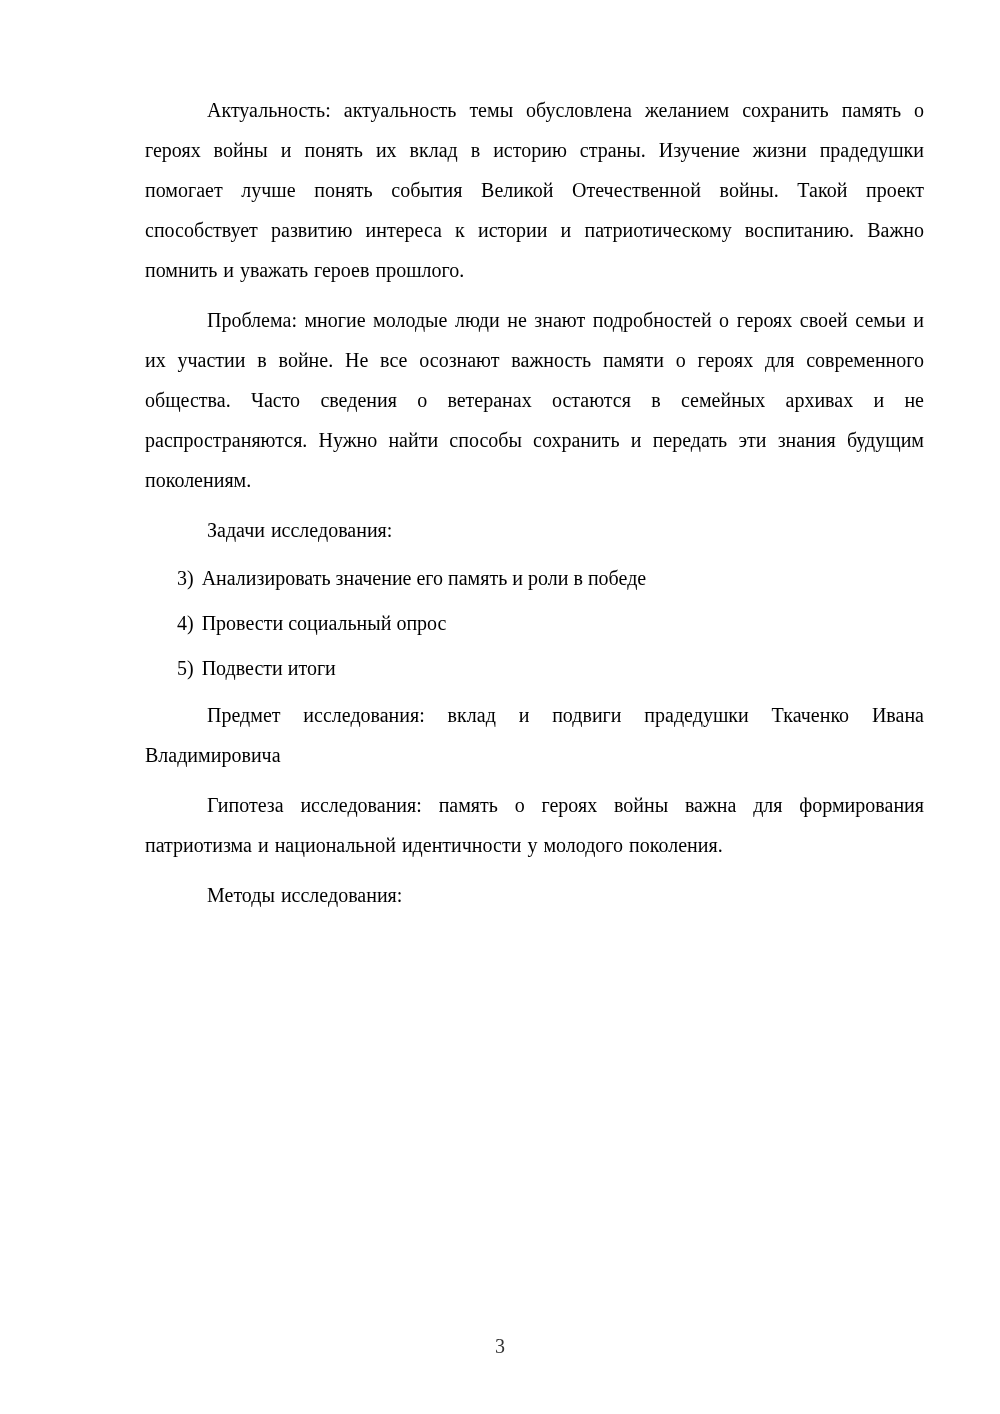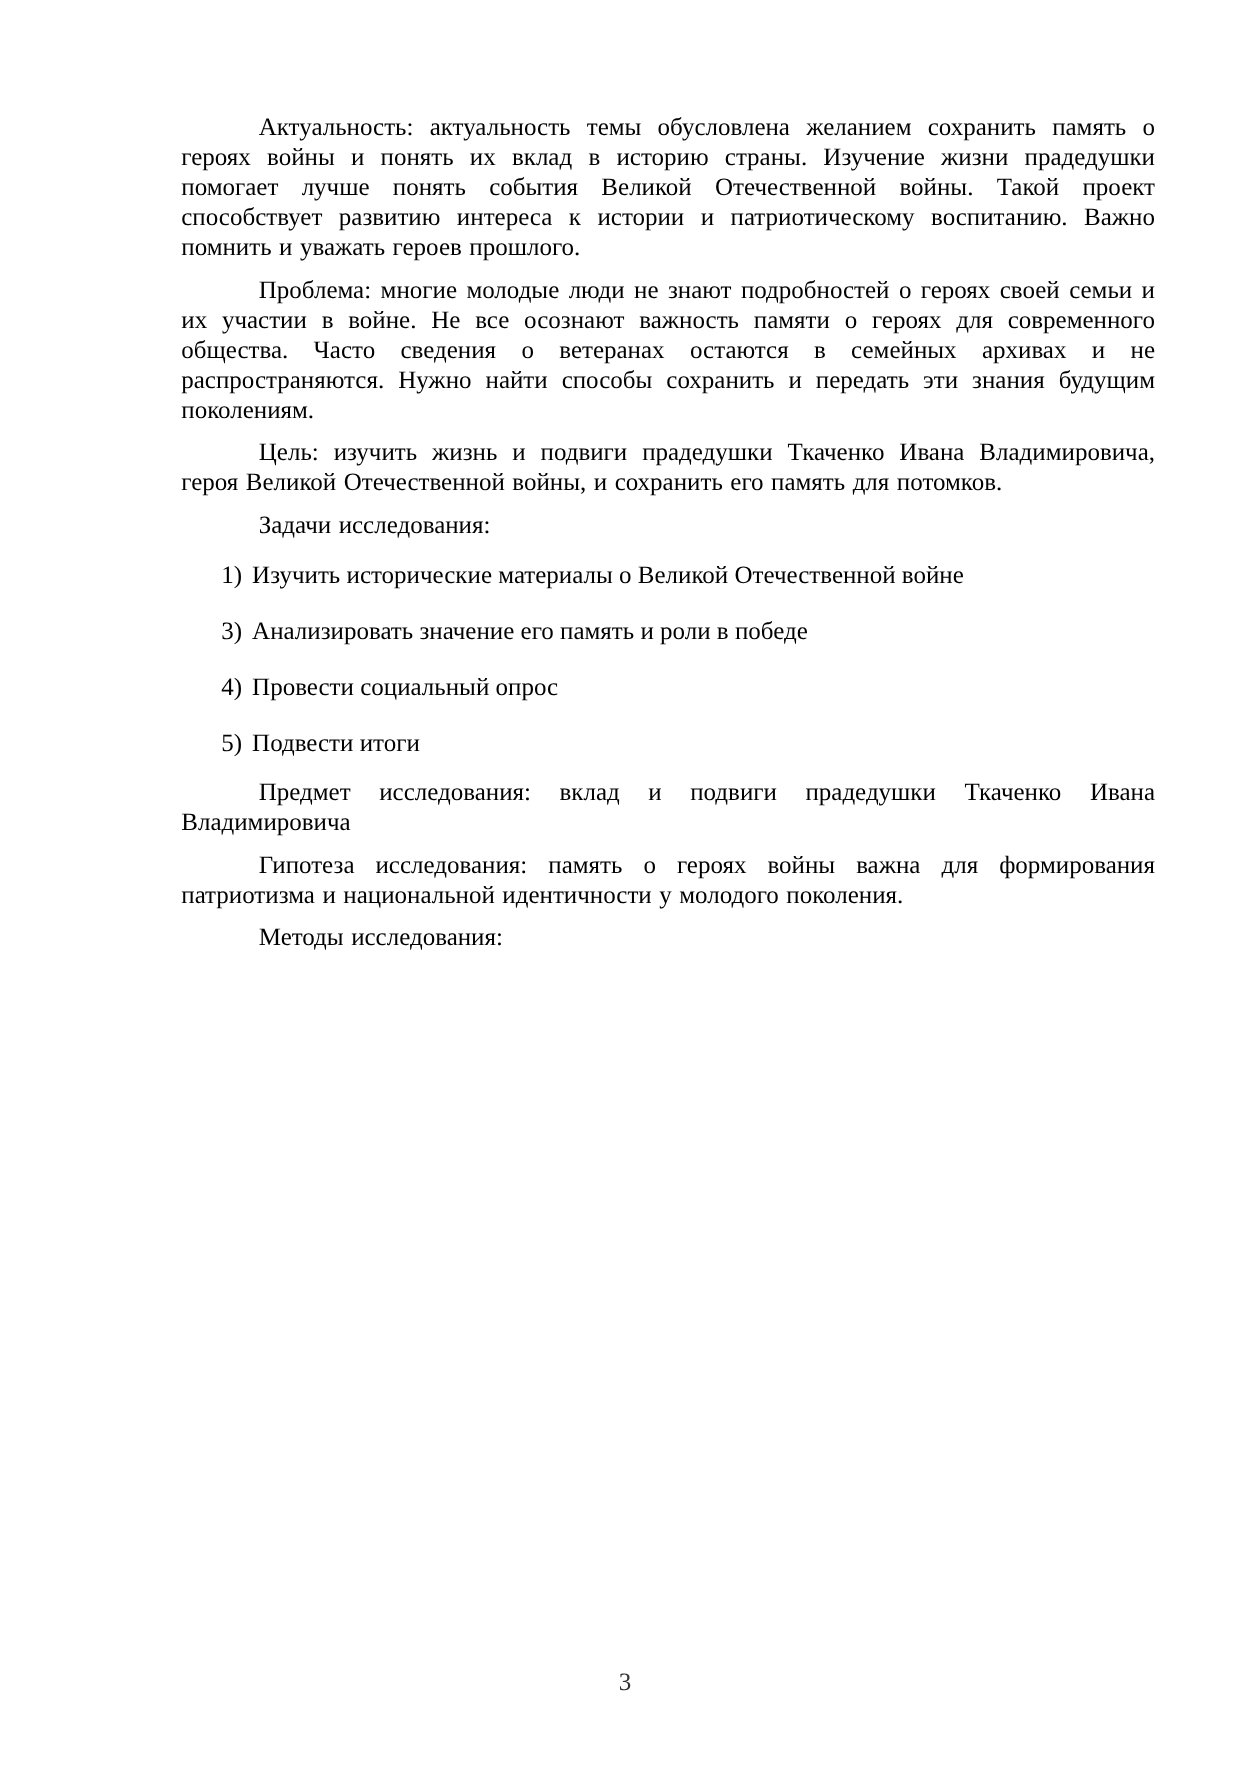--- a/index.html
+++ b/index.html
@@ -17,21 +17,21 @@
   }
   .doc-title {
     font-size: 21px;
     font-weight: bold;
     text-align: center;
     letter-spacing: 0.5px;
     margin-bottom: 16px;
   }
   .para {
     font-size: 20px;
-    line-height: 24px;
+    line-height: 40px;
     text-align: justify;
     text-indent: 62px;
     margin-bottom: 10px;
     word-spacing: 1px;
   }
   .list {
     margin-bottom: 2px;
   }
   .list-item {
     font-size: 20px;
@@ -55,26 +55,24 @@
 </head>
 <body>
 
 <div class="page">
 
 
   <p class="para">Актуальность: актуальность темы обусловлена желанием сохранить память о героях войны и понять их вклад в историю страны. Изучение жизни прадедушки помогает лучше понять события Великой Отечественной войны. Такой проект способствует развитию интереса к истории и патриотическому воспитанию. Важно помнить и уважать героев прошлого.</p>
 
   <p class="para">Проблема: многие молодые люди не знают подробностей о героях своей семьи и их участии в войне. Не все осознают важность памяти о героях для современного общества. Часто сведения о ветеранах остаются в семейных архивах и не распространяются. Нужно найти способы сохранить и передать эти знания будущим поколениям.</p>
 
-  <p class="para">Цель: изучить жизнь и подвиги прадедушки Ткаченко Ивана Владимировича, героя Великой Отечественной войны, и сохранить его память для потомков.</p>
 
   <p class="para">Задачи исследования:</p>
 
   <div class="list">
-    <p class="list-item"><span class="num">1)</span><span class="txt">Изучить исторические материалы о Великой Отечественной войне</span></p>
     <p class="list-item"><span class="num">3)</span><span class="txt">Анализировать значение его память и роли в победе</span></p>
     <p class="list-item"><span class="num">4)</span><span class="txt">Провести социальный опрос</span></p>
     <p class="list-item"><span class="num">5)</span><span class="txt">Подвести итоги</span></p>
   </div>
 
 
   <p class="para">Предмет исследования: вклад и подвиги прадедушки Ткаченко Ивана Владимировича</p>
 
   <p class="para">Гипотеза исследования: память о героях войны важна для формирования патриотизма и национальной идентичности у молодого поколения.</p>
 

